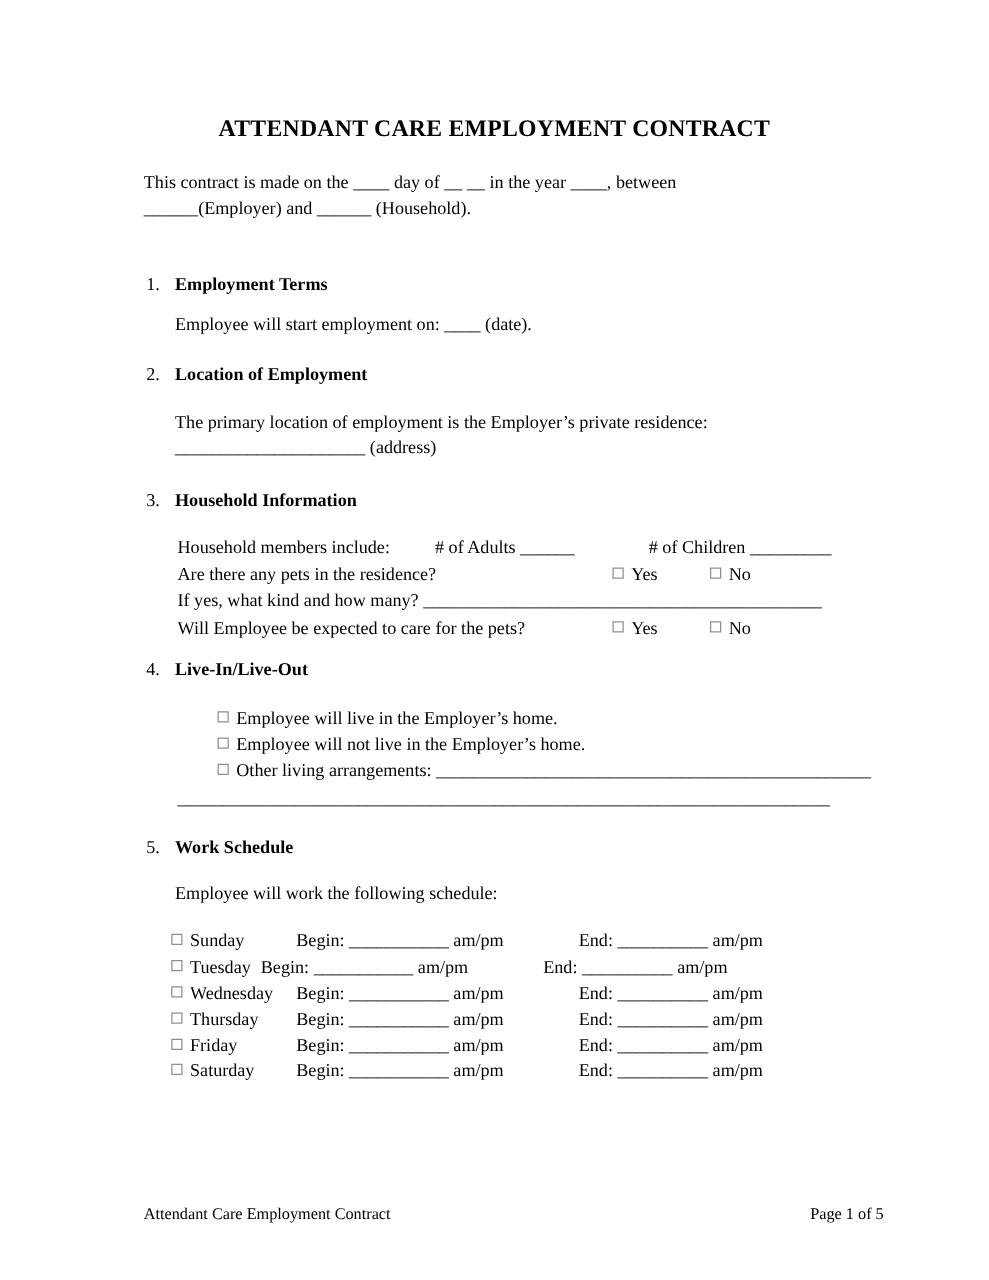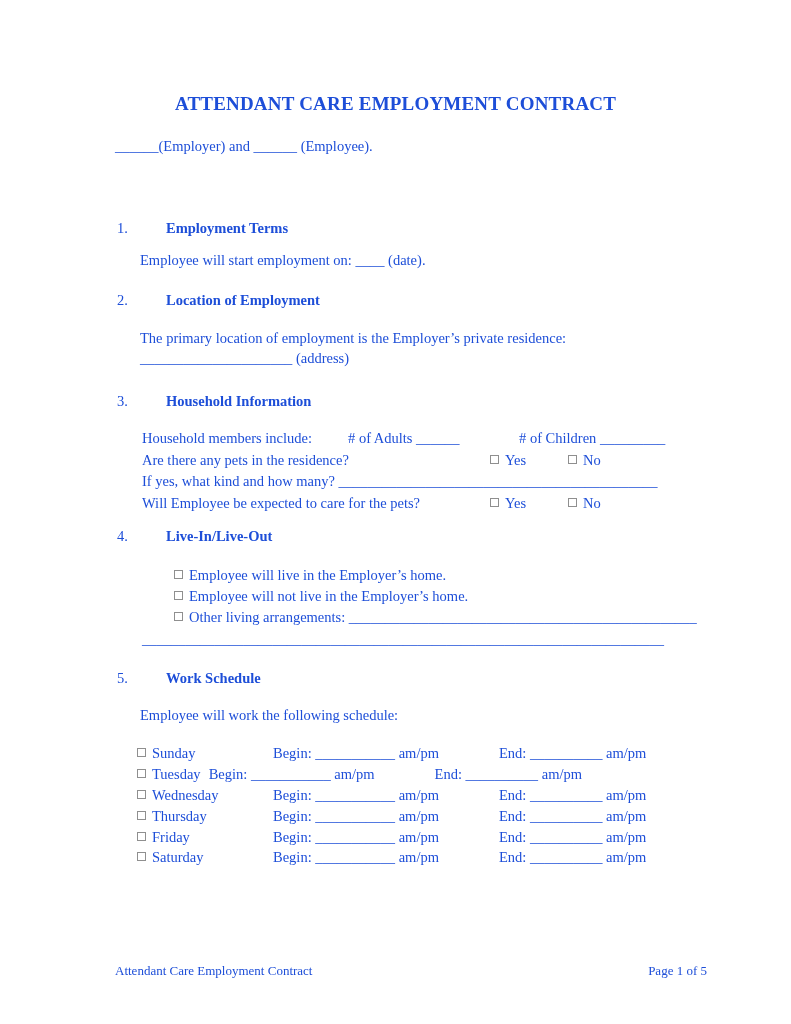--- a/index.html
+++ b/index.html
@@ -1,60 +1,61 @@
 <!DOCTYPE html>
 <html><head>
 <meta charset="utf-8">
 <style>
   html,body { margin:0; padding:0; background:#ffffff; }
   .page {
     position:relative; width:791px; height:1024px; background:#ffffff;
     font-family:"Liberation Serif","DejaVu Serif",serif;
-    font-size:14.5px; color:#1d4ed8; overflow:hidden;
+    font-size:14.5px; color:#000000; overflow:hidden;
   }
   .content { position:absolute; left:115px; top:0; width:561px; height:100%; }
   .blk { position:absolute; left:0; right:0; }
   .doc-title { font-weight:bold; font-size:19px; line-height:21px; text-align:center; letter-spacing:.2px; }
   .intro { line-height:20.5px; }
   .sec-head { display:flex; line-height:20px; }
   .sec-num { flex:none; width:25px; padding-left:2px; box-sizing:border-box; }
-  .sec-title { font-weight:bold;margin-left:26px; }
+  .sec-title { font-weight:bold; }
   .ind25 { padding-left:25px; }
   .ind27 { padding-left:27px; }
   .ind22 { padding-left:22px; }
   .line20 { line-height:20px; }
   .h-row { position:relative; height:21.5px; line-height:21.5px; white-space:nowrap; }
   .abs { position:absolute; top:0; }
   .cb {
     display:inline-block; width:7px; height:7px;
     border:1px solid #8f8f8f; margin-right:6px;
     position:relative; top:-1px; background:#fff;
   }
   .opt-row { height:21px; line-height:21px; white-space:nowrap;margin-left:32px; }
   .sch-row { height:20.9px; line-height:20.9px; white-space:nowrap; }
-  .day-cell { display:inline-block; width:136px; }
+  .day-cell { display:inline-block; width:100px; }
   .sch-row.tight .day-cell { width:auto; margin-right:8px;text-align:right; }
   .sp { display:inline-block; width:60px; }
   .cont-line { line-height:20px; white-space:nowrap; }
   .footer {
     position:absolute; left:115px; right:84px; top:963px;
     display:flex; justify-content:space-between;
     font-size:13px; line-height:16px;
   }
 </style>
 </head>
 <body>
 
 <div class="page">
   <div class="content">
 
     <div class="blk doc-title" style="top:93px">ATTENDANT CARE EMPLOYMENT CONTRACT</div>
 
     <div class="blk intro" style="top:136px">
-      <div>______(Employer) and ______ (Employee).</div>
+      <div>This contract is made on the ____ day of __ __ in the year ____, between</div>
+      <div>______(Employer) and ______ (Household).</div>
     </div>
 
     <div class="blk sec-head" style="top:218px">
       <span class="sec-num">1.</span>
       <span class="sec-title">Employment Terms</span>
     </div>
     <div class="blk ind25 line20" style="top:250px">Employee will start employment on: ____ (date).</div>
 
     <div class="blk sec-head" style="top:290px">
       <span class="sec-num">2.</span>

